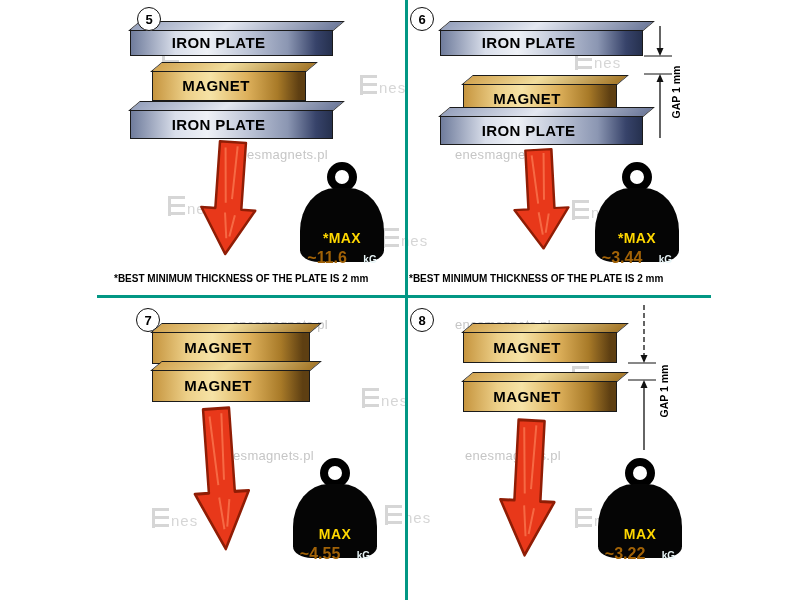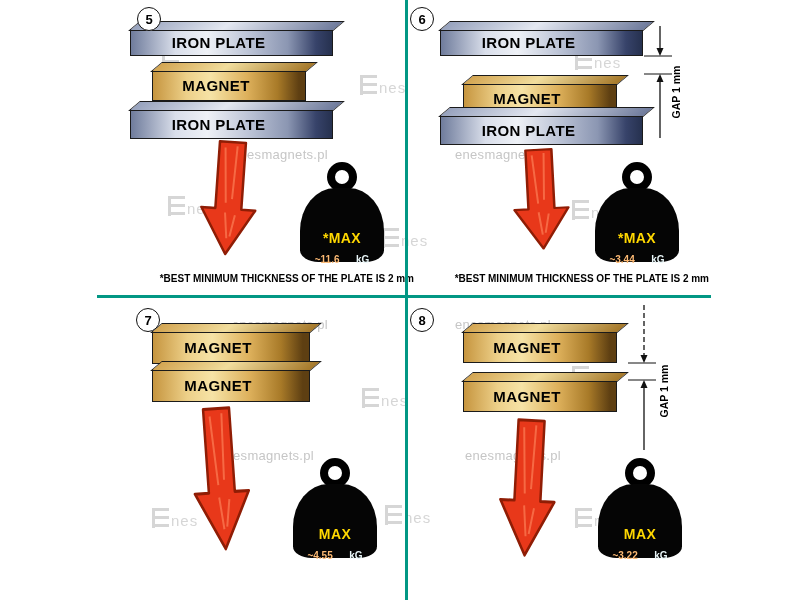--- a/index.html
+++ b/index.html
@@ -26,24 +26,24 @@
   .arrow{position:absolute;z-index:2;}
   
   .weight{position:absolute;width:84px;height:100px;z-index:2;}
   .ring{position:absolute;top:0;left:50%;transform:translateX(-50%);width:30px;height:30px;
         box-sizing:border-box;border:8px solid #000;border-radius:50%;background:transparent;}
   .bell{position:absolute;bottom:0;left:0;width:84px;height:74px;background:#050505;
         border-radius:42% 42% 22% 22% / 58% 58% 16% 16%;
         display:flex;flex-direction:column;align-items:center;justify-content:center;}
   .wmax{color:#ffd800;font-size:14px;font-weight:bold;letter-spacing:.4px;line-height:1.1;margin-top:48px;}
   .wrow{margin-top:2px;white-space:nowrap;}
-  .wval{color:#fdba74;font-size:10px;font-weight:bold;}
+  .wval{color:#a16207;font-size:16px;font-weight:bold;}
   .wunit{color:#e9f6f8;font-size:10px;font-weight:bold;margin-left:12px;}
   
-  .note{position:absolute;width:300px;text-align:right;font-size:10px;font-weight:bold;
+  .note{position:absolute;width:300px;text-align:left;font-size:10px;font-weight:bold;
         white-space:nowrap;z-index:2;}
   .note b{font-weight:800;}
   
   .gap-svg{position:absolute;z-index:2;}
   .gap-label{position:absolute;width:70px;text-align:center;font-size:10.5px;font-weight:bold;
              transform:rotate(-90deg);z-index:2;white-space:nowrap;}
   
   .wm-site{position:absolute;font-size:13px;color:#c6c6c6;z-index:0;letter-spacing:.3px;}
   .enes-mark{position:absolute;display:flex;align-items:flex-end;gap:2px;opacity:.55;z-index:2;}
   .enes-glyph{width:14px;height:20px;border-left:3px solid #b5b5b5;

